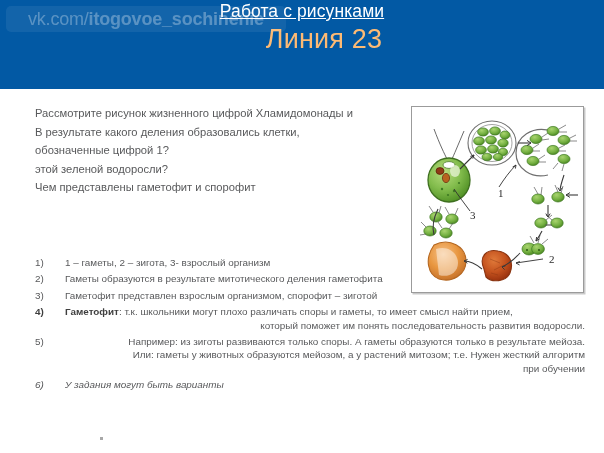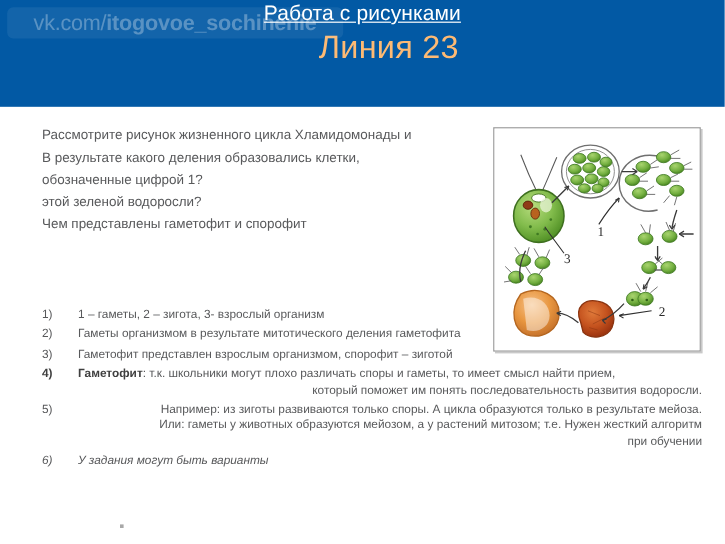--- a/index.html
+++ b/index.html
@@ -159,54 +159,54 @@
       <div id="header-title-1">Работа с рисунками</div>
       <div id="header-title-2">Линия 23</div>
     </div>
     <div id="watermark">
       <span class="wm-prefix">vk.com/</span>
         <span class="wm-bold">itogovoe_sochinenie</span>
     </div>
   </div>
 
   <div id="question-block">
-    <div class="q-line">Рассмотрите рисунок жизненного цикла Хламидомонады и</div>
+    <div class="q-line">Рассмотрите рисунок жизненного цифрой Хламидомонады и</div>
     <div class="q-line">В результате какого деления образовались клетки,</div>
     <div class="q-line"> обозначенные цифрой 1?</div>
     <div class="q-line">этой зеленой водоросли?</div>
     <div class="q-line">Чем представлены гаметофит и спорофит</div>
   </div>
 
 
   <div id="answer-list">
 
     <div class="ans-item">
       <span class="ans-marker">1)</span>
       <span class="ans-text">1 – гаметы, 2 – зигота, 3- взрослый организм</span>
     </div>
 
     <div class="ans-item">
       <span class="ans-marker">2)</span>
-      <span class="ans-text">Гаметы  организмом в результате митотического деления гаметофита</span>
+      <span class="ans-text">Гаметы  образуются в результате митотического деления гаметофита</span>
     </div>
 
     <div class="ans-item">
       <span class="ans-marker">3)</span>
       <span class="ans-text">Гаметофит представлен взрослым организмом, спорофит – зиготой</span>
     </div>
 
     <div class="ans-item item-bold">
       <span class="ans-marker">4)</span>
       <span class="ans-text"><span class="lead-bold">Гаметофит</span><span>: т.к. школьники могут плохо различать споры и гаметы, то имеет смысл найти прием,</span><span class="sub-line">который поможет им понять последовательность развития водоросли.</span></span>
     </div>
 
     <div class="ans-item">
       <span class="ans-marker">5)</span>
       <span class="ans-text">
-          <span class="sub-line">Например: из зиготы развиваются только споры. А цикла образуются только в результате мейоза.</span>
+          <span class="sub-line">Например: из зиготы развиваются только споры. А гаметы образуются только в результате мейоза.</span>
           <span class="sub-line">Или: гаметы у животных образуются мейозом, а у растений митозом; т.е. Нужен жесткий алгоритм</span>
           <span class="sub-line">при обучении</span>
         </span>
     </div>
 
     <div class="ans-item item-italic">
       <span class="ans-marker">6)</span>
       <span class="ans-text">У задания могут быть варианты</span>
     </div>
 

